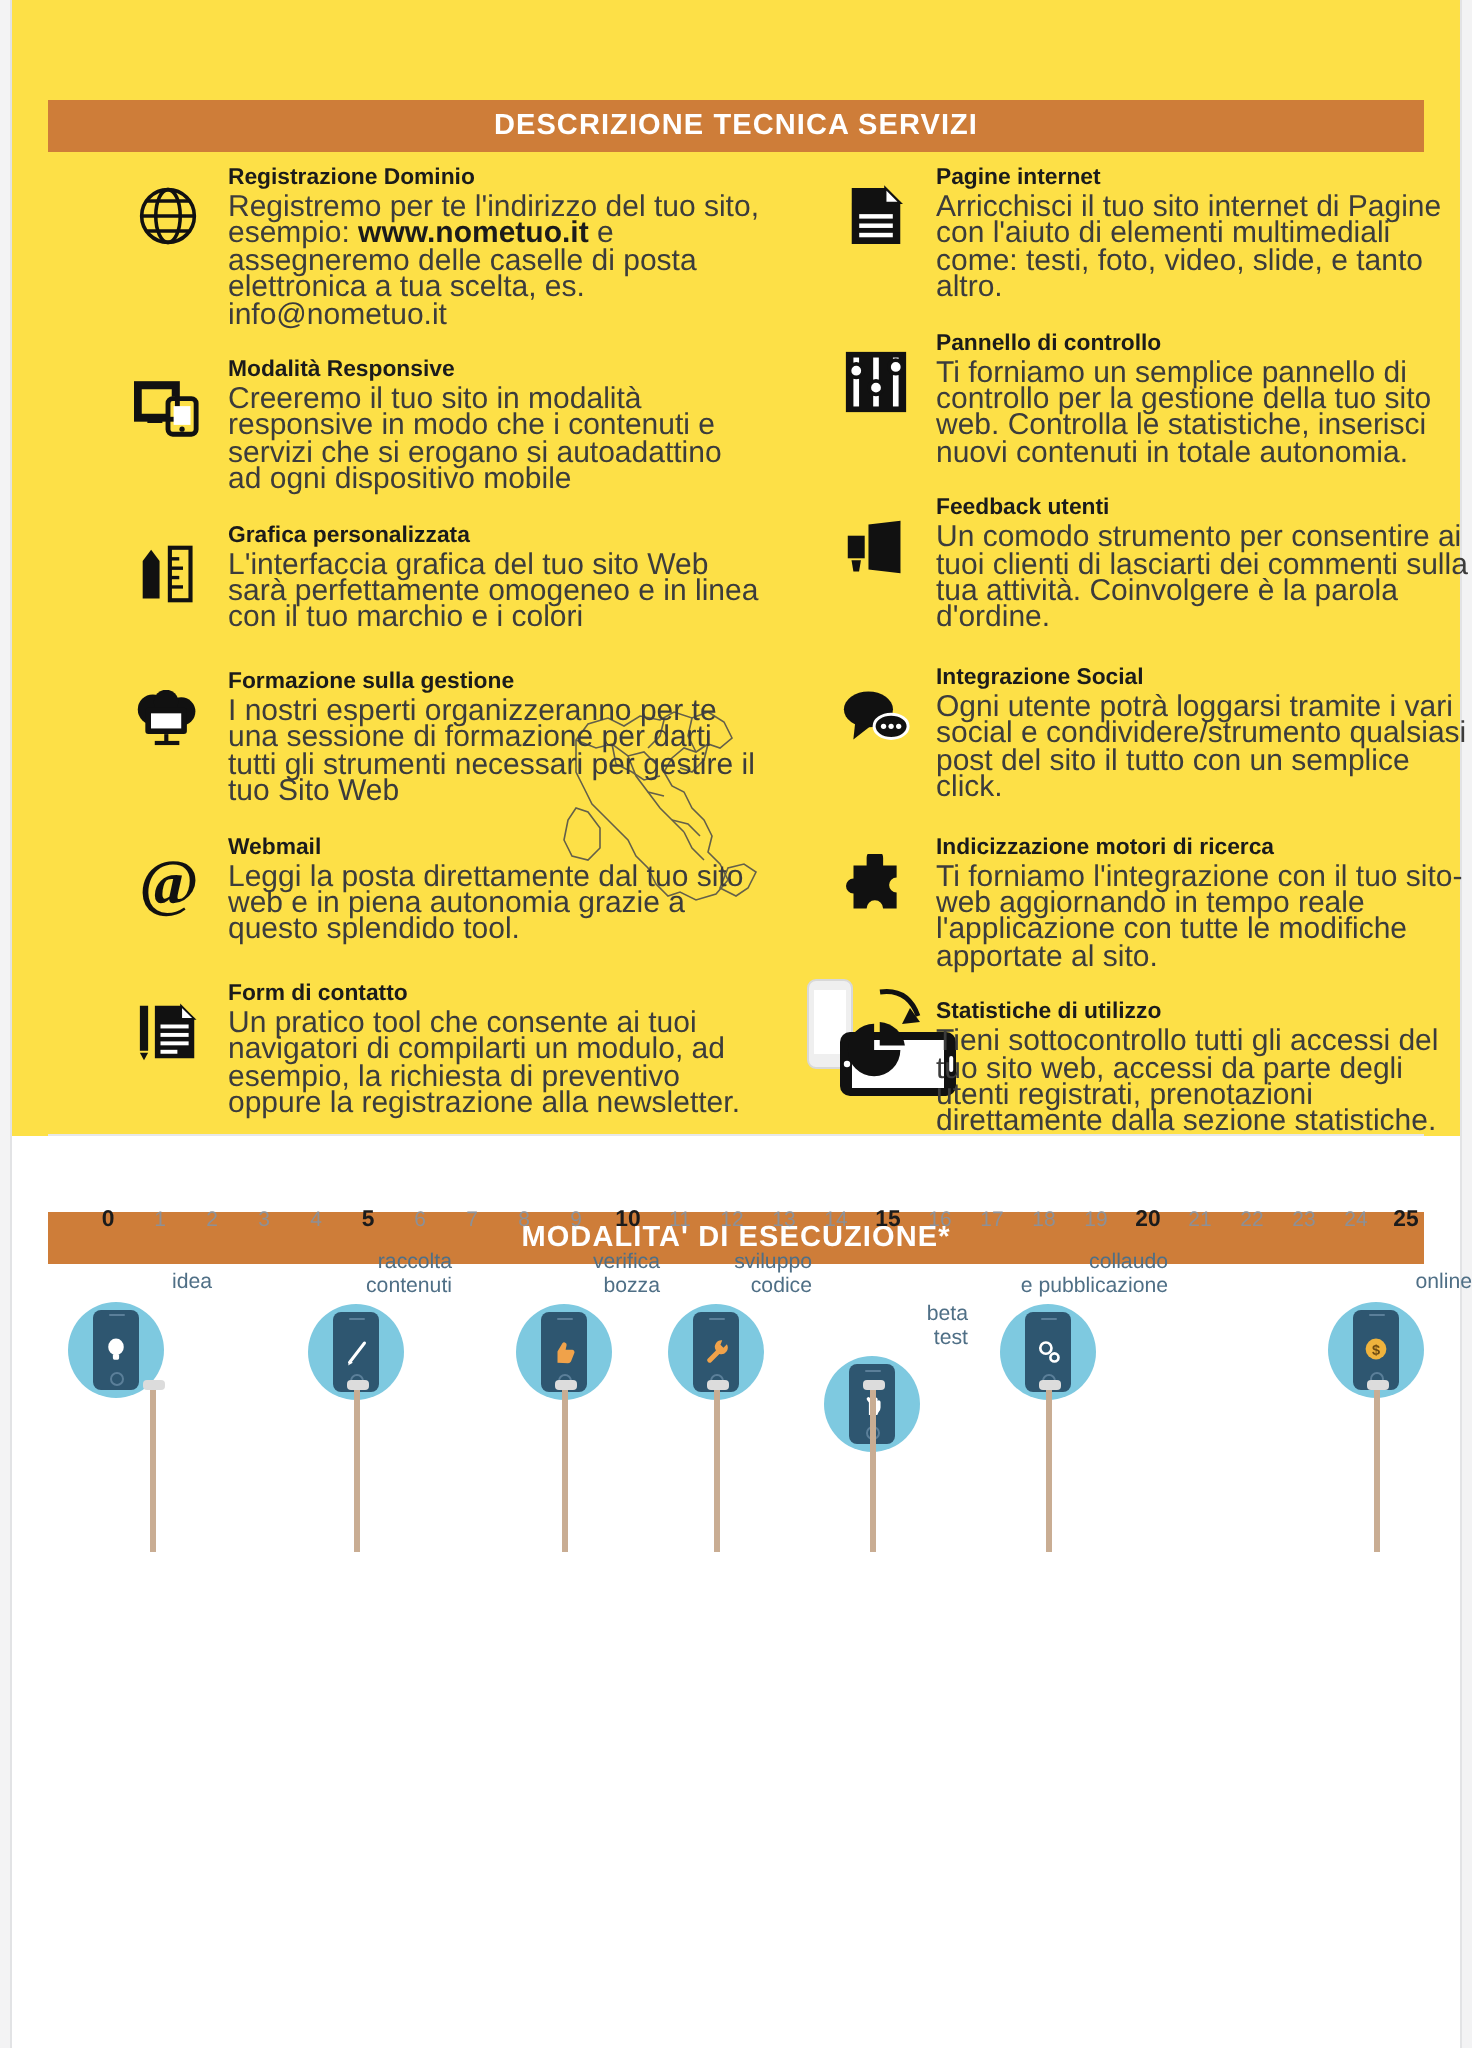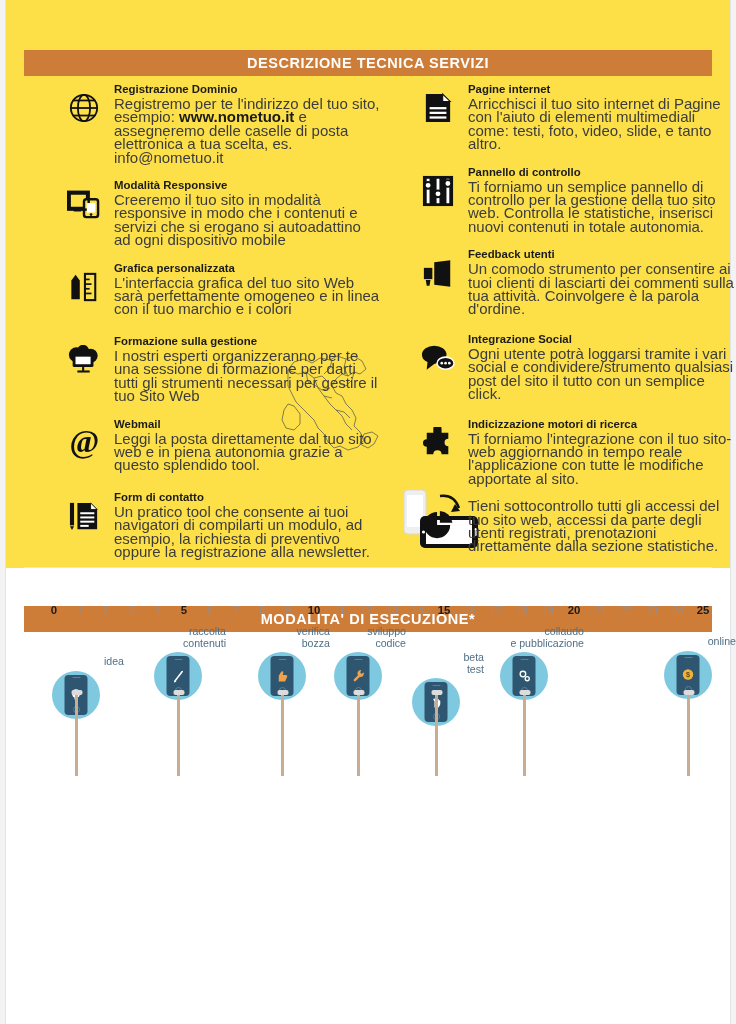--- a/index.html
+++ b/index.html
@@ -358,34 +358,35 @@
 
       <div class="item" style="margin-top:14px;">
         <span class="ico">
           <svg viewBox="0 0 32 32" width="30" height="30">
               <g fill="#111">
             <path d="M15 2 A14 14 0 1 0 29 16 L15 16 Z"></path>
             <path d="M18 1 A14.6 14.6 0 0 1 31.4 13.6 L18 13.6 Z"></path>
           </g>
             </svg>
         </span>
+        <h3>Statistiche di utilizzo</h3>
         <p>Tieni sottocontrollo tutti gli accessi del tuo sito web, accessi da parte degli utenti registrati, prenotazioni direttamente dalla sezione statistiche.</p>
       </div>
 
     </div>
   </div>
 
   <div class="sec2-wrap">
     <div class="banner" id="banner2">
       <span>MODALITA' DI ESECUZIONE*</span>
     </div>
 
     <div class="tl">
 
-      <div class="stage" style="left:22px; top:68px;margin-top:20px;">
+      <div class="stage" style="left:4px; top:68px;">
         <div class="lab">idea</div>
         <div class="bubble">
           <div class="phone">
             <span>
               <svg viewBox="0 0 14 18" width="11" height="14">
                   <g fill="#fff">
                     <ellipse cx="7" cy="7" rx="5" ry="5.4"></ellipse>
                     <rect x="5" y="11.6" width="4" height="3.6" rx="1"></rect>
                   </g>
                 </svg>

